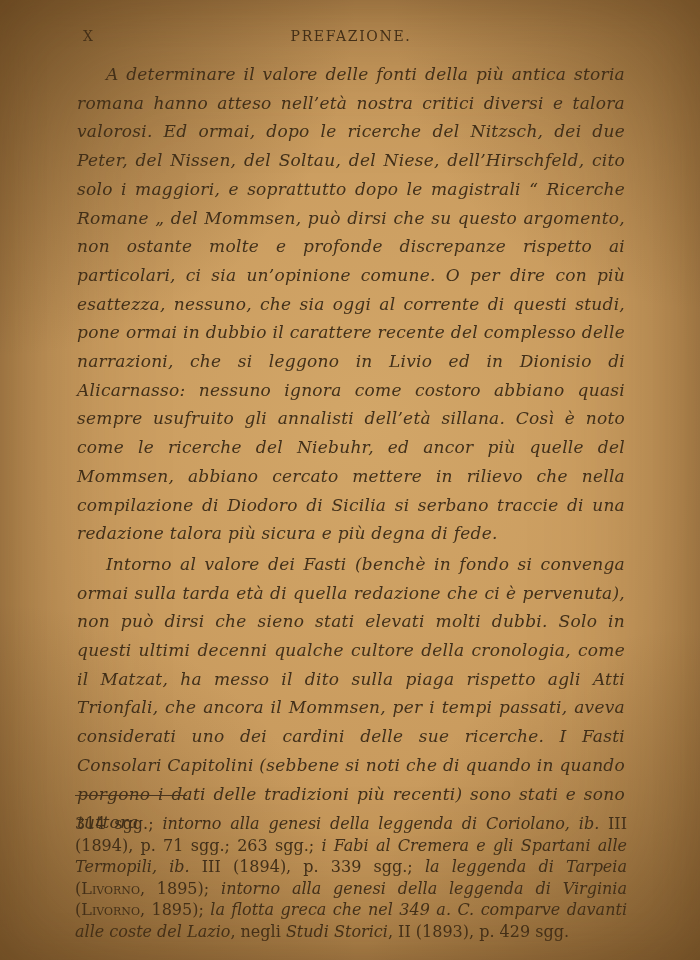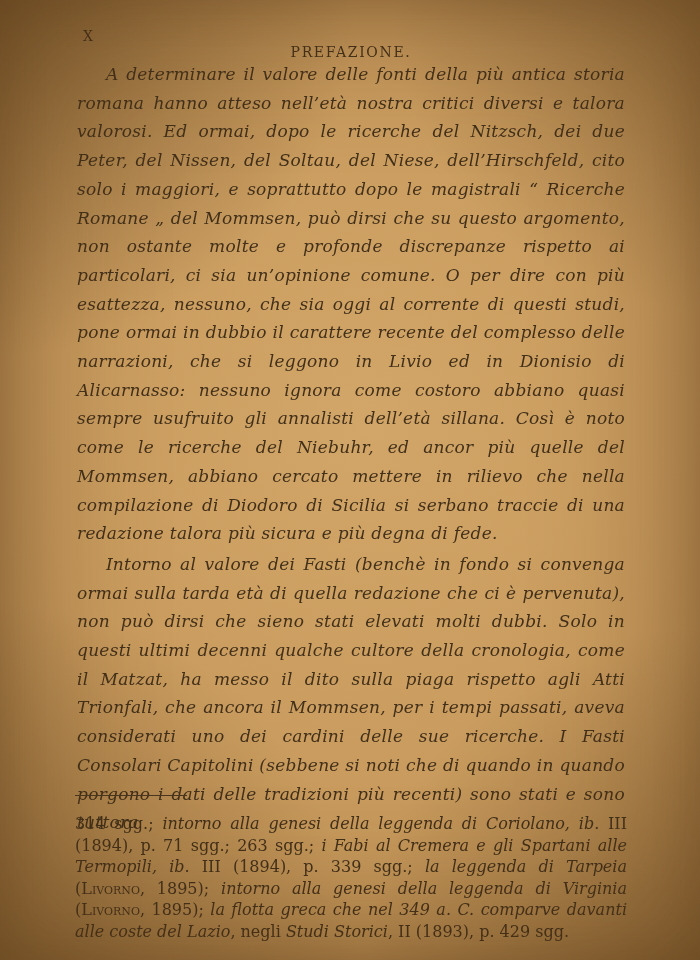--- a/index.html
+++ b/index.html
@@ -39,21 +39,20 @@
     letter-spacing: 0.12em;
   }
   .pagenum {
     position: absolute;
     left: 8px;
     top: 0;
   }
   .running-title {
     display: block;
     text-align: center;
-    margin-top: 16px;
   }
   .body-text {
     position: absolute;
     top: 58px;
     left: 75px;
     width: 552px;
     font-size: 17px;
     line-height: 28.7px;
     text-align: justify;
     letter-spacing: 0.015em;

